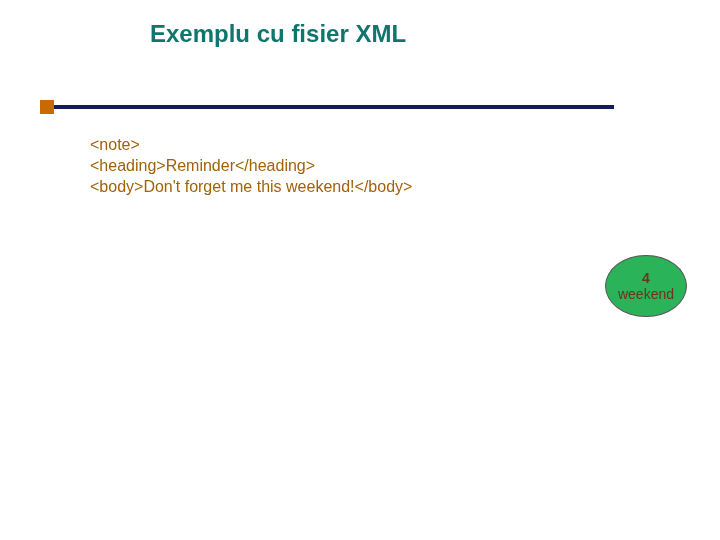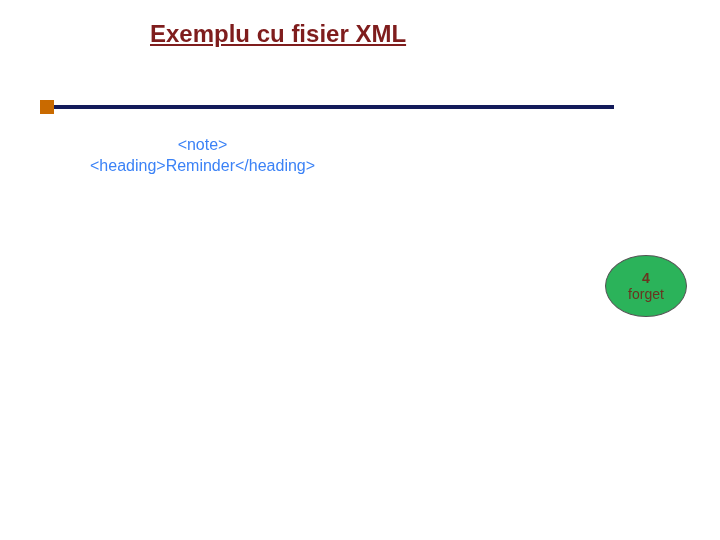--- a/index.html
+++ b/index.html
@@ -15,22 +15,21 @@
     position: relative;
     width: 720px;
     height: 540px;
   }
   .title {
     position: absolute;
     top: 20px;
     left: 150px;
     font-size: 24px;
     font-weight: bold;
-    color: #7f1d1d;
-    text-decoration: underline;
+    color: #0f766e;
   }
   
   .rule-wrap {
     position: absolute;
     top: 100px;
     left: 0;
     width: 620px;
     height: 16px;
   }
   .rule-square {
@@ -49,23 +48,22 @@
     width: 560px;
     background: #131b5a;
   }
   .xml-block {
     position: absolute;
     top: 135px;
     left: 90px;
     font-family: Tahoma, Verdana, sans-serif;
     font-size: 16px;
     line-height: 1.3;
-    color: #3b82f6;
+    color: #a16207;
     white-space: nowrap;
-    text-align: center;
   }
   .xml-line { display: block; }
   .badge {
     position: absolute;
     top: 255px;
     left: 605px;
     width: 80px;
     height: 60px;
     border: 1px solid #555;
     border-radius: 50% / 50%;
@@ -88,20 +86,21 @@
   <div class="title">Exemplu cu fisier XML</div>
 
   <div class="rule-wrap">
     <div class="rule-square"></div>
     <div class="rule-line"></div>
   </div>
 
   <div class="xml-block">
     <span class="xml-line">&lt;note&gt;</span>
     <span class="xml-line">&lt;heading&gt;Reminder&lt;/heading&gt;</span>
+    <span class="xml-line">&lt;body&gt;Don't forget me this weekend!&lt;/body&gt;</span>
   </div>
 
   <div class="badge">
     <span class="badge-num">4</span>
-    <span>forget</span>
+    <span>weekend</span>
   </div>
 
 </div>
 
 </body></html>

